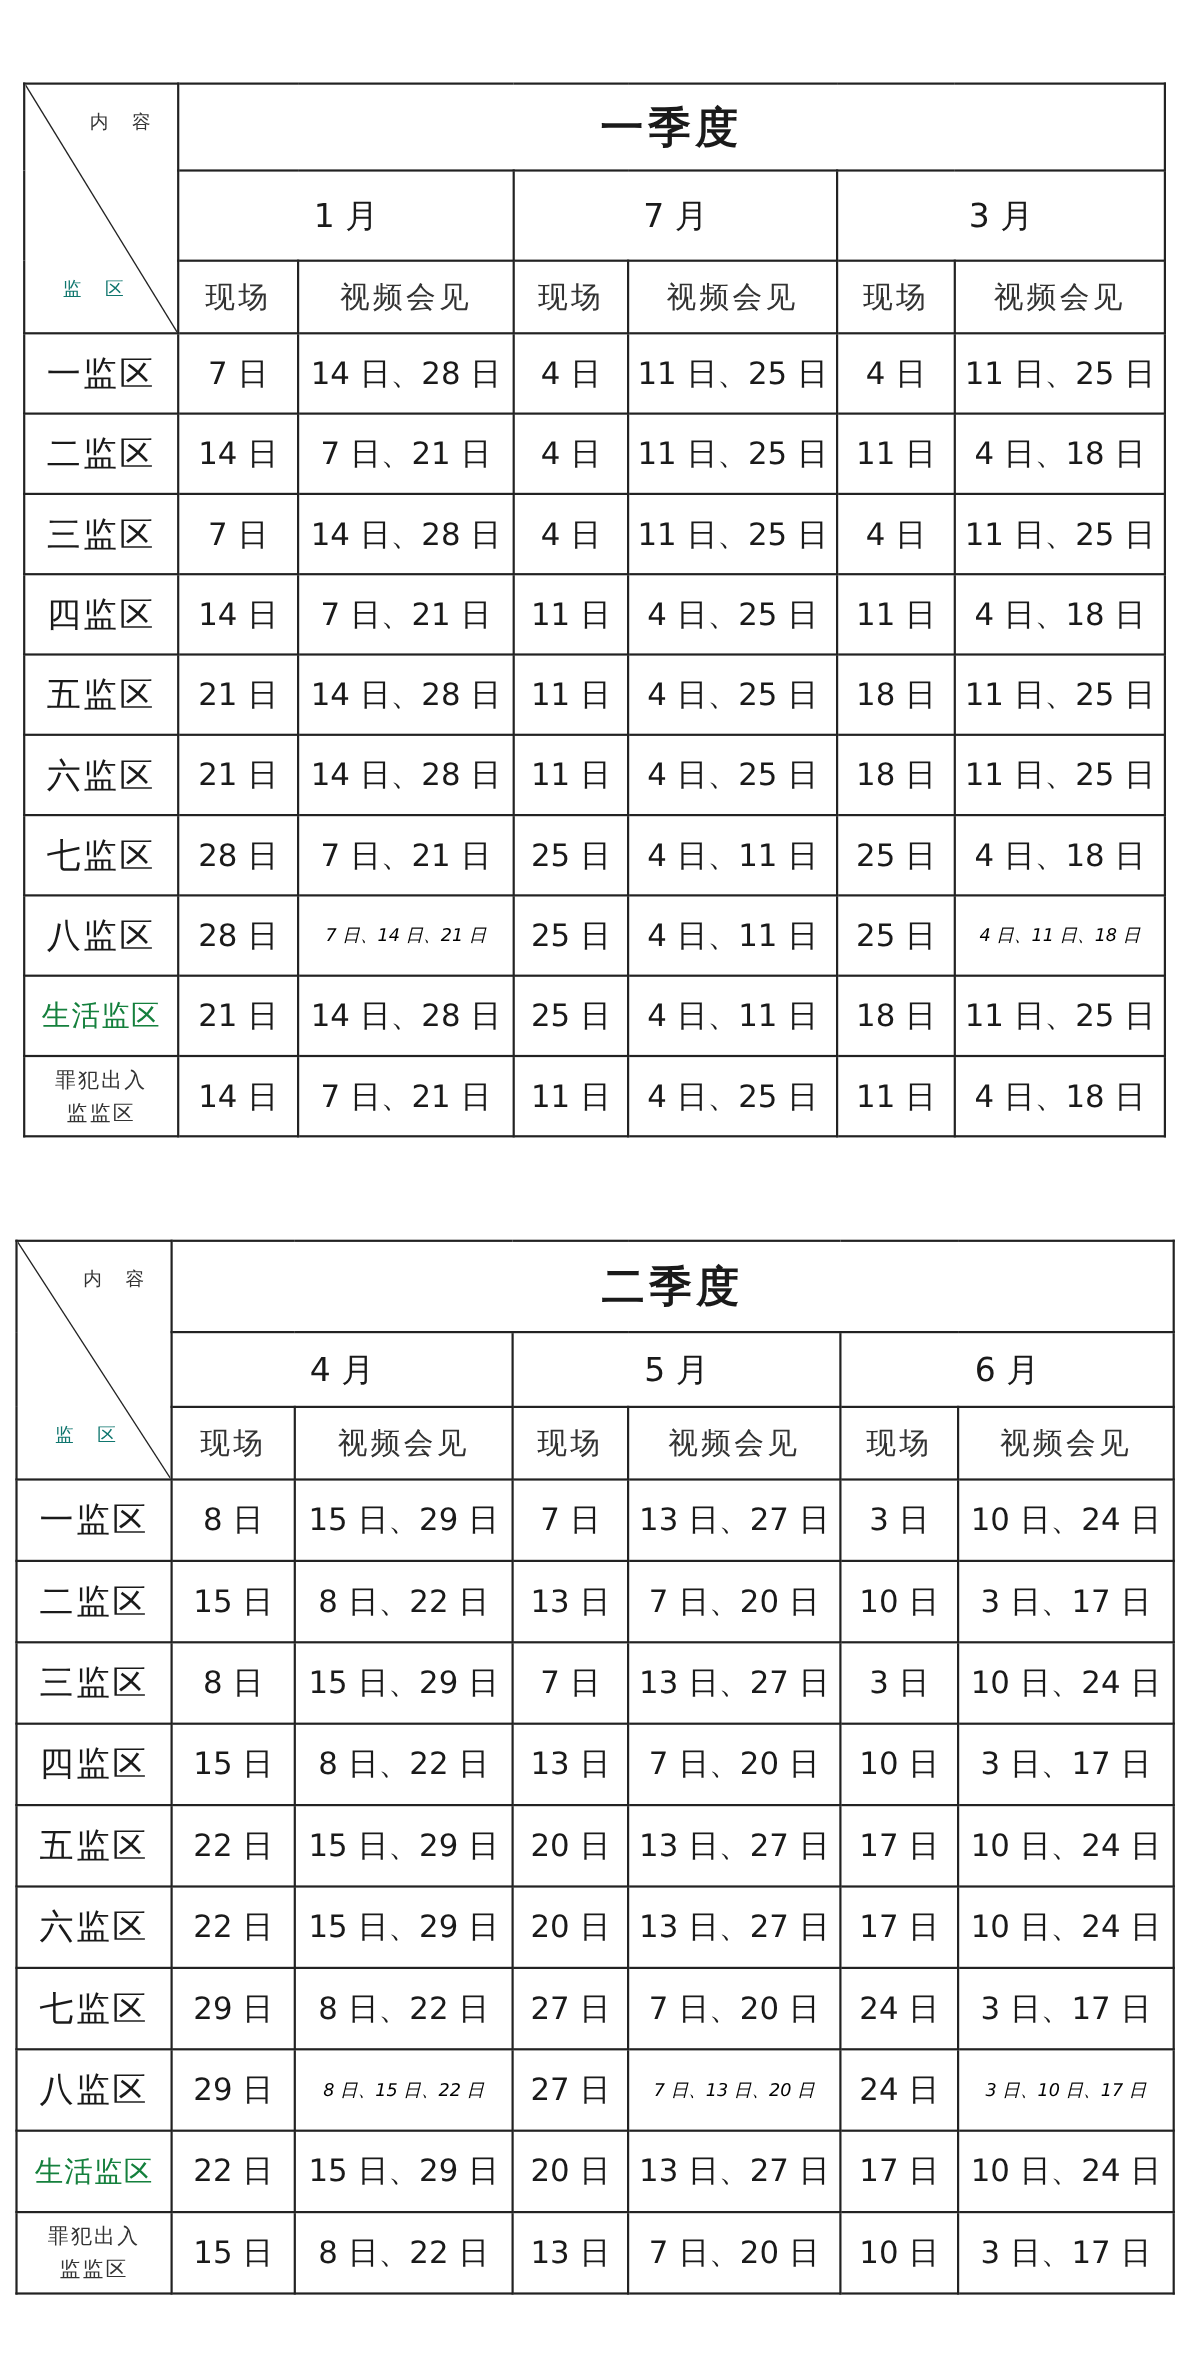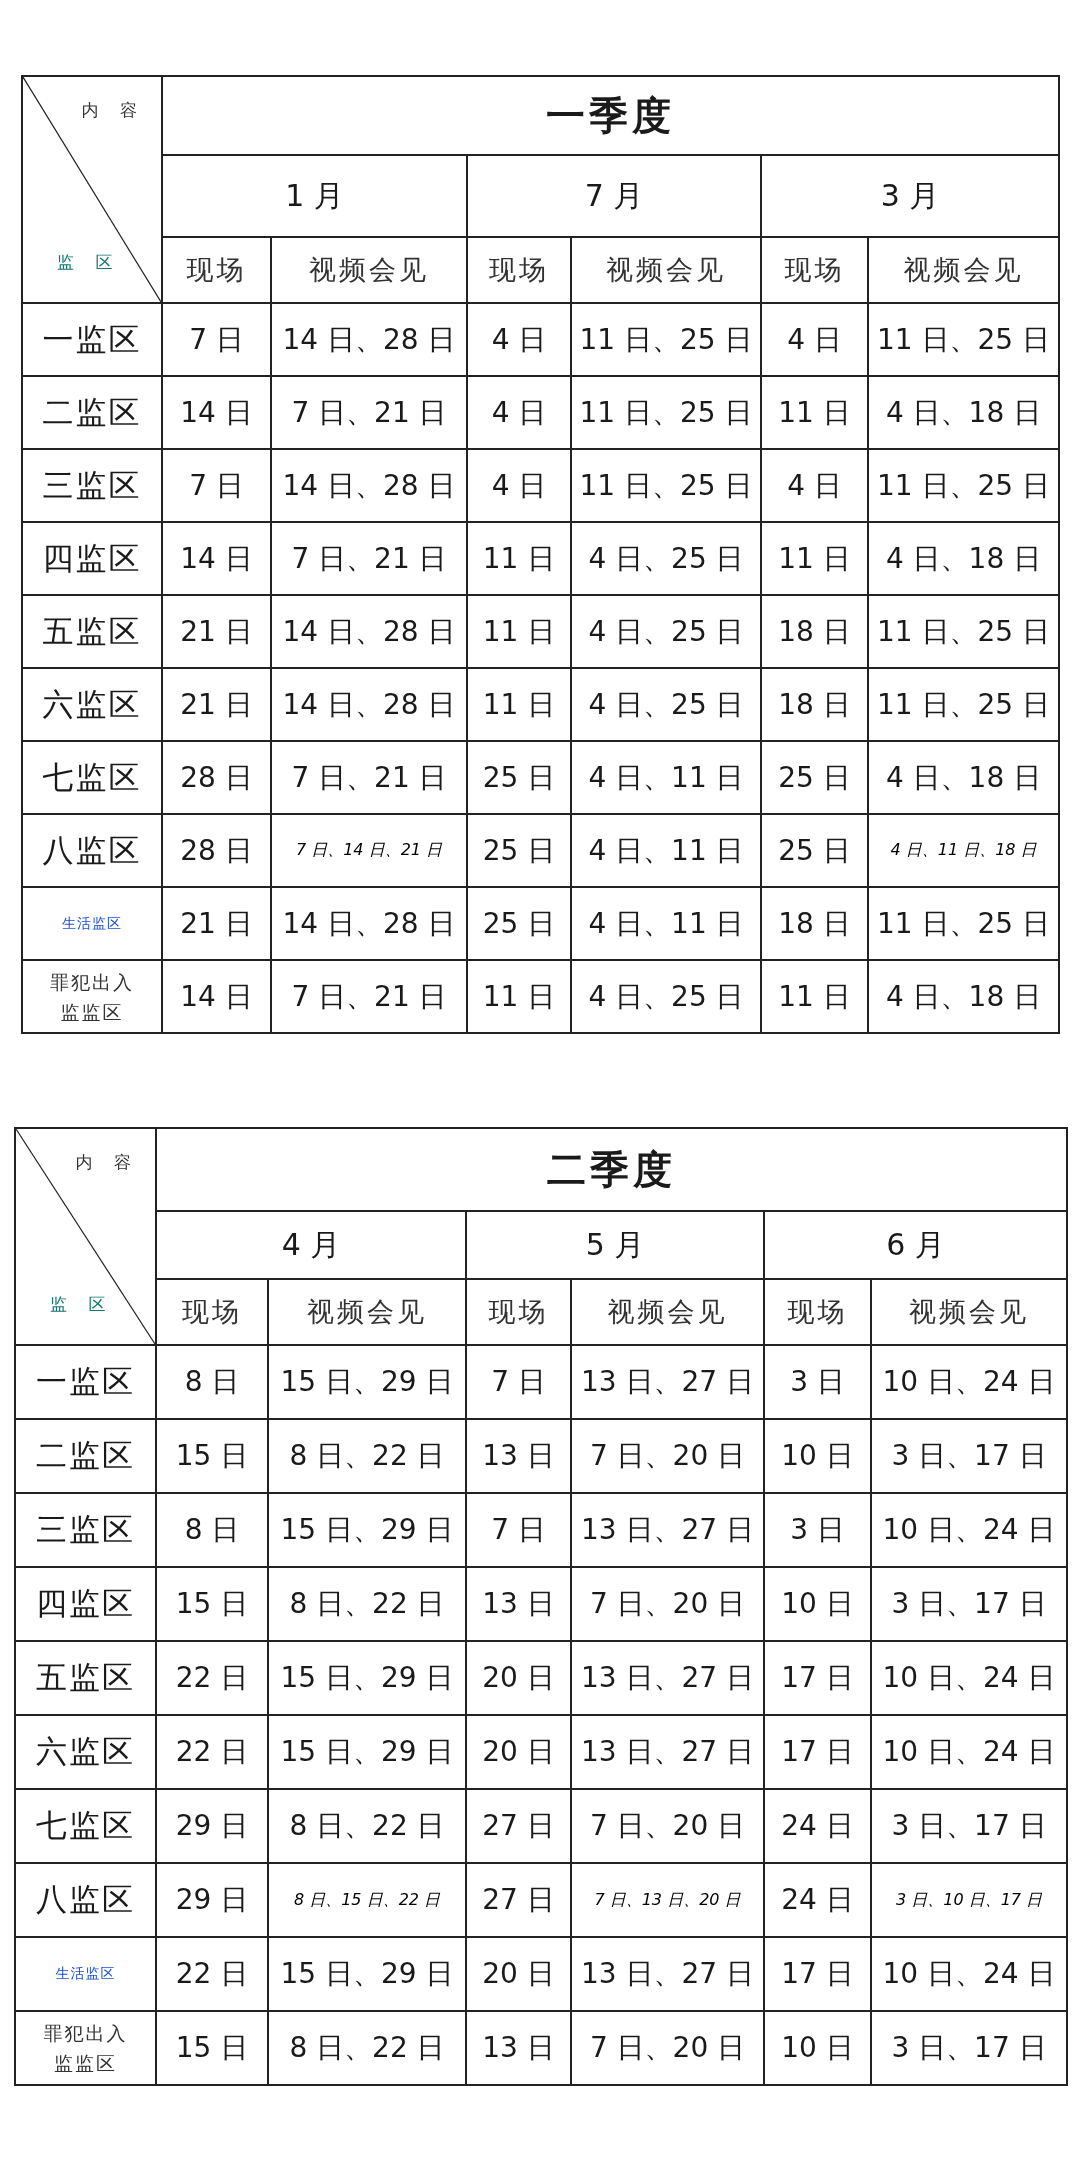--- a/index.html
+++ b/index.html
@@ -10,21 +10,21 @@
   #t1 { left:21px; top:75px; width:1037px; }
   #t2 { left:14px; top:1127px; width:1052px; }
   .corner { position:relative; }
   .corner svg { position:absolute; left:0; top:0; width:100%; height:100%; }
   .corner .top-lbl { position:absolute; right:16px; top:22px; font-size:17px; letter-spacing:8px; color:#333; }
   .corner .bot-lbl { position:absolute; left:34px; bottom:28px; font-size:17px; letter-spacing:8px; color:#0f766e; }
   .quarter { font-size:39px; letter-spacing:4px;font-weight:bold; }
   .month { font-size:30px; }
   .sub { font-size:27px; letter-spacing:3px; color:#333; }
   .area { font-size:31px; letter-spacing:2px; }
-  .area.small { font-size:14px; letter-spacing:1px; color:#1d4ed8; }
+  .area.small { font-size:26px; letter-spacing:1px; color:#15803d; }
   .area.two { font-size:19px; line-height:30px; white-space:normal; color:#333; }
   .val { font-size:28px; }
   .val.tiny { font-size:16px; color:#000000;font-style:italic; }
 </style>
 </head>
 <body>
 
 <div id="tables-root">
     <table class="sched" id="t1">
       <colgroup>

